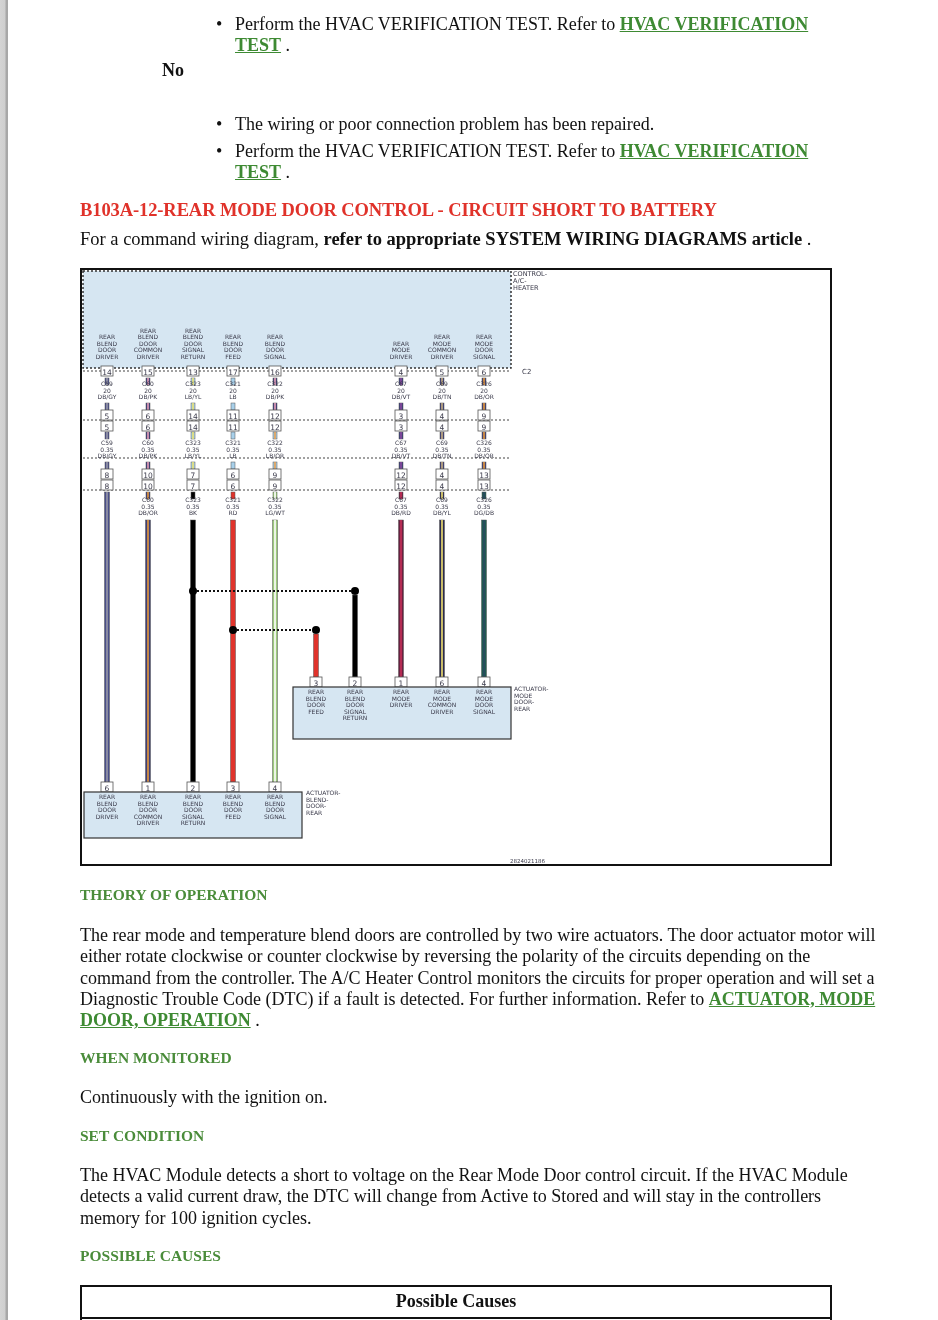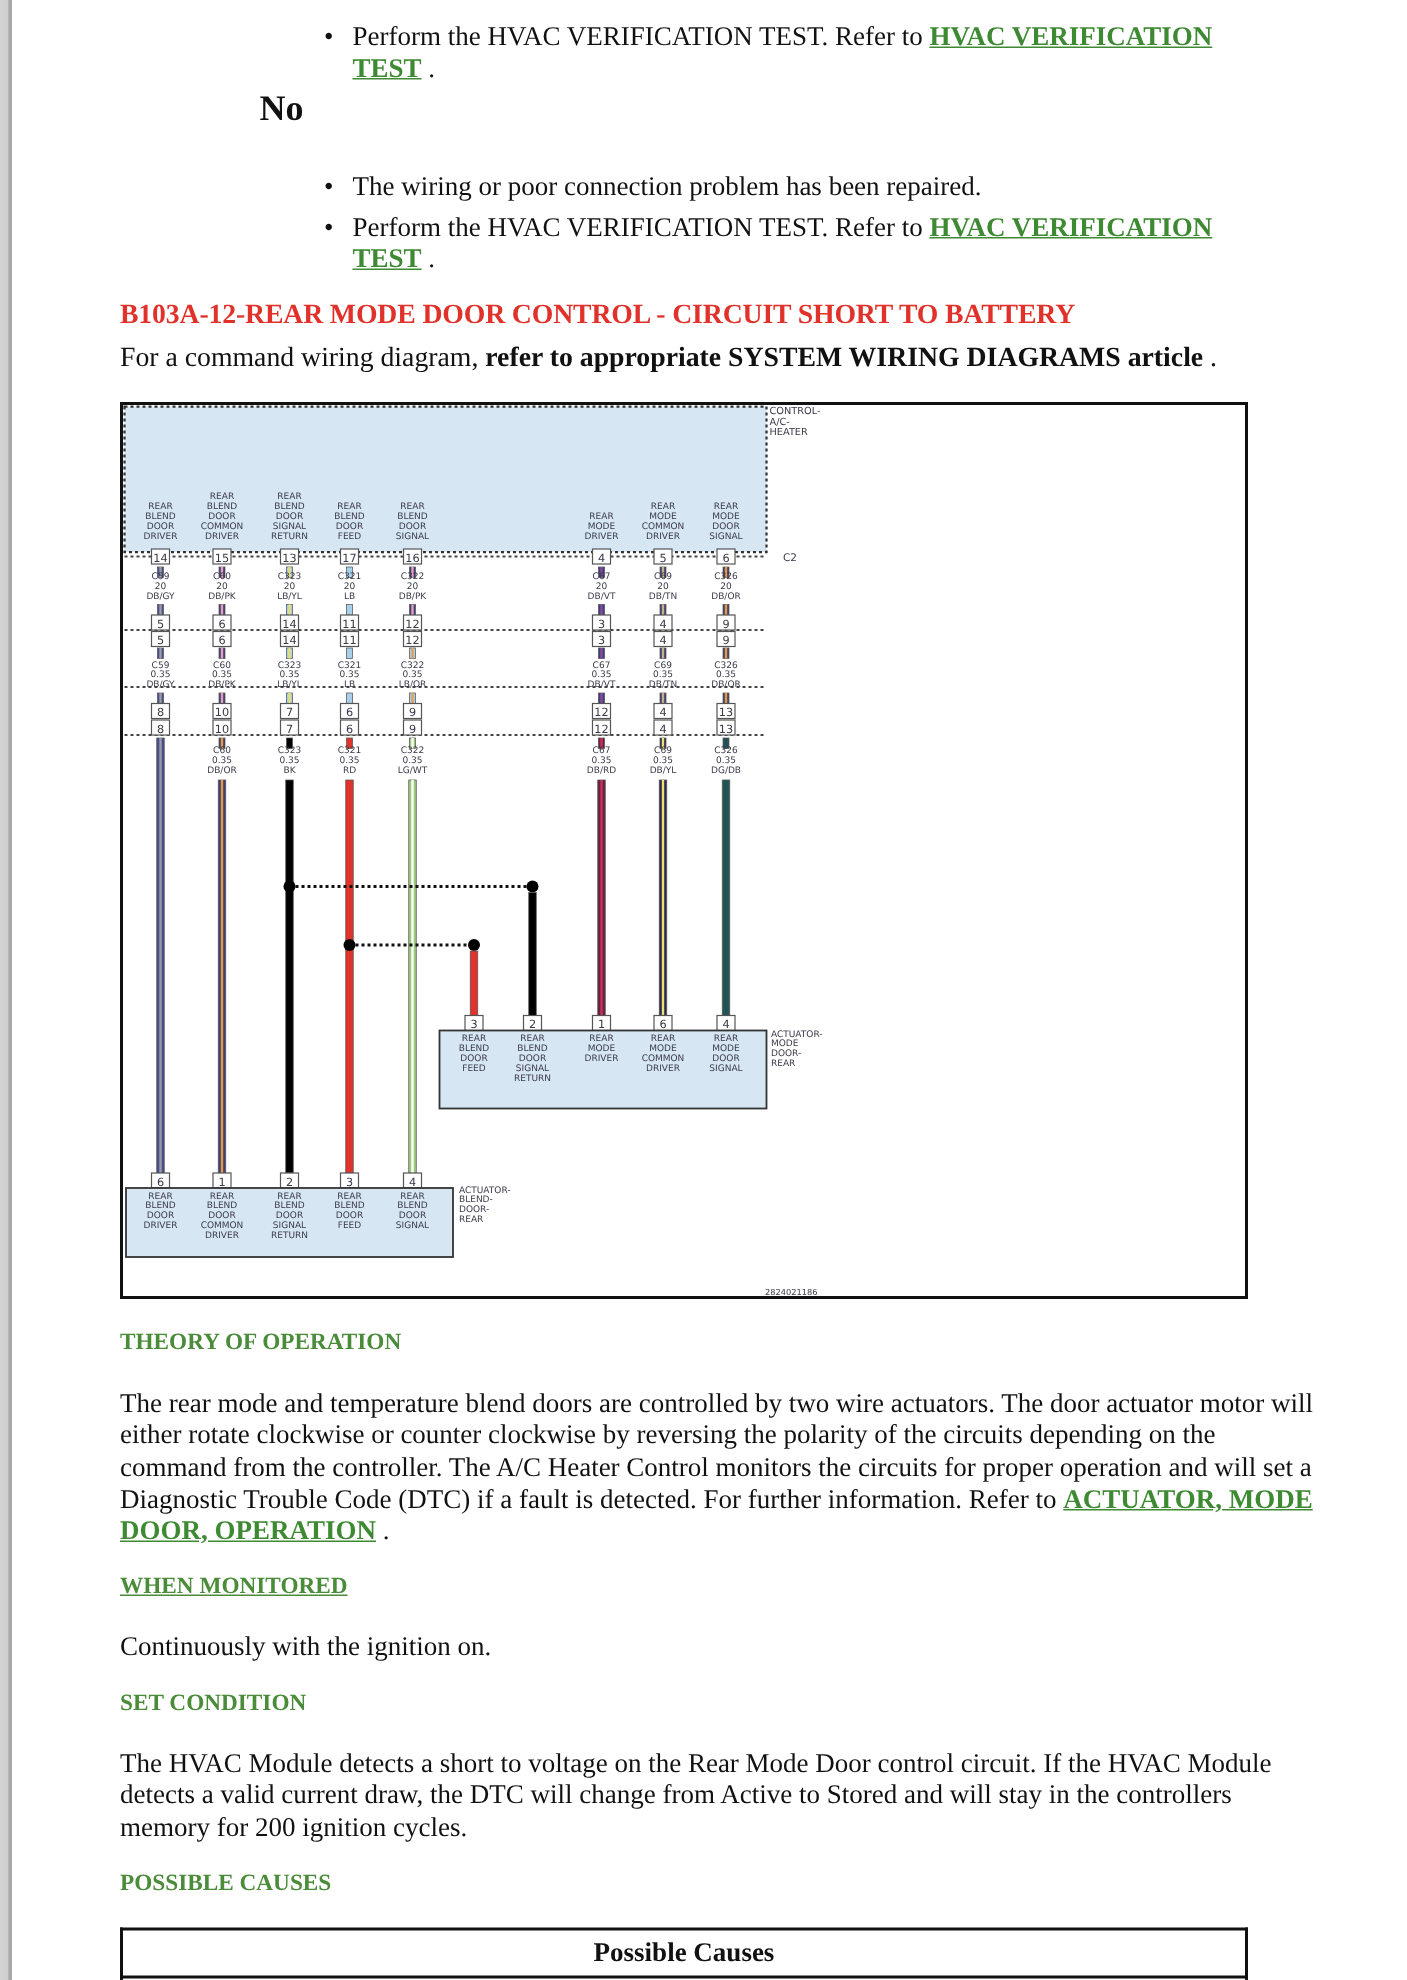--- a/index.html
+++ b/index.html
@@ -10,21 +10,21 @@
     color: #111;
   }
   .left-bar {
     position: absolute; left: 0; top: 0; width: 8px; height: 1320px;
     background: linear-gradient(to right, #d4d4d4 0px, #cfcfcf 5px, #a8a8a8 6px, #a8a8a8 8px);
   }
   .bullet-list { position: absolute; left: 200px; width: 640px; margin: 14px; padding: 0; list-style: none; }
   .bullet-list li { position: relative; padding-left: 21px; font-size: 18px; line-height: 21px; margin-bottom: 6px; }
   .bullet-list li::before { content: "\2022"; position: absolute; left: 2px; top: 0; font-size: 18px; }
   a.link { color: #3e8a33; font-weight: bold; text-decoration: underline; }
-  .no-label { position: absolute; left: 173px; top: 60px; font-size: 24px; font-weight: bold; }
+  .no-label { position: absolute; left: 162px; top: 60px; font-size: 18px; font-weight: bold; }
   .dtc-title { position: absolute; left: 80px; top: 200px; font-size: 18.5px; font-weight: bold; color: #e0322a; letter-spacing: -0.1px; }
   .wiring-note { position: absolute; left: 80px; top: 229px; font-size: 18.5px; }
   .section-head { position: absolute; left: 80px; font-size: 15.5px; font-weight: bold; color: #4a8c3a; }
   .para { position: absolute; left: 80px; width: 800px; font-size: 18px; line-height: 21.3px; }
   .diagram { position: absolute; left: 80px; top: 268px; width: 752px; height: 510px; }
   .causes-table { position: absolute; left: 80px; top: 1285px; width: 752px; border: 2px solid #111; border-bottom: none; height: 40px; box-sizing: border-box; }
   .causes-table .th { text-align: center; font-weight: bold; font-size: 18px; padding-top: 4px; height: 26px; border-bottom: 2px solid #111; }
   svg text { font-family: "DejaVu Sans", "Liberation Sans", sans-serif; fill: #3a3a4a; }
 </style>
 </head>
@@ -297,22 +297,22 @@
       <text x="362" y="426" font-size="6" text-anchor="middle"><tspan x="362" dy="0">REAR</tspan><tspan x="362" dy="6.6000000000000005">MODE</tspan><tspan x="362" dy="6.6000000000000005">COMMON</tspan><tspan x="362" dy="6.6000000000000005">DRIVER</tspan></text>
       <text x="404" y="426" font-size="6" text-anchor="middle"><tspan x="404" dy="0">REAR</tspan><tspan x="404" dy="6.6000000000000005">MODE</tspan><tspan x="404" dy="6.6000000000000005">DOOR</tspan><tspan x="404" dy="6.6000000000000005">SIGNAL</tspan></text>
       <text x="434" y="423" font-size="6" text-anchor="start"><tspan x="434" dy="0">ACTUATOR-</tspan><tspan x="434" dy="6.6000000000000005">MODE</tspan><tspan x="434" dy="6.6000000000000005">DOOR-</tspan><tspan x="434" dy="6.6000000000000005">REAR</tspan></text>
       <text x="430" y="595" font-size="5.5" text-anchor="start">2824021186</text>
     </svg>
 </div>
 
 <div class="section-head" style="top:886px;">THEORY OF OPERATION</div>
 <div class="para" style="top:925px;"><span>The rear mode and temperature blend doors are controlled by two wire actuators. The door actuator motor will either rotate clockwise or counter clockwise by reversing the polarity of the circuits depending on the command from the controller. The A/C Heater Control monitors the circuits for proper operation and will set a Diagnostic Trouble Code (DTC) if a fault is detected. For further information. Refer to </span><a class="link" href="#">ACTUATOR, MODE DOOR, OPERATION</a><span> .</span></div>
 
-<div class="section-head" style="top:1049px;text-decoration:underline;">WHEN MONITORED</div>
+<div class="section-head" style="top:1049px;">WHEN MONITORED</div>
 <div class="para" style="top:1087px;">Continuously with the ignition on.</div>
 
 <div class="section-head" style="top:1127px;">SET CONDITION</div>
-<div class="para" style="top:1165px;">The HVAC Module detects a short to voltage on the Rear Mode Door control circuit. If the HVAC Module detects a valid current draw, the DTC will change from Active to Stored and will stay in the controllers memory for 200 ignition cycles.</div>
+<div class="para" style="top:1165px;">The HVAC Module detects a short to voltage on the Rear Mode Door control circuit. If the HVAC Module detects a valid current draw, the DTC will change from Active to Stored and will stay in the controllers memory for 100 ignition cycles.</div>
 
 <div class="section-head" style="top:1247px;">POSSIBLE CAUSES</div>
 <div class="causes-table">
   <div class="th">Possible Causes</div>
 </div>
 
 </body></html>

